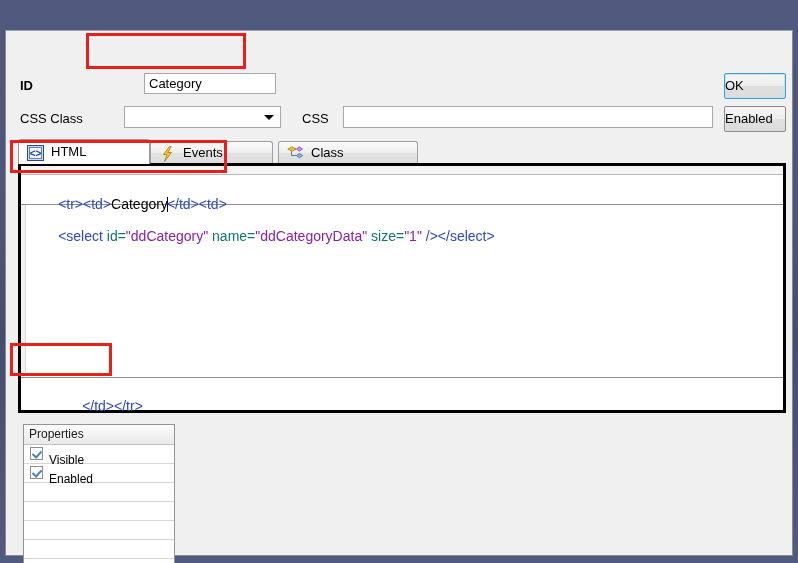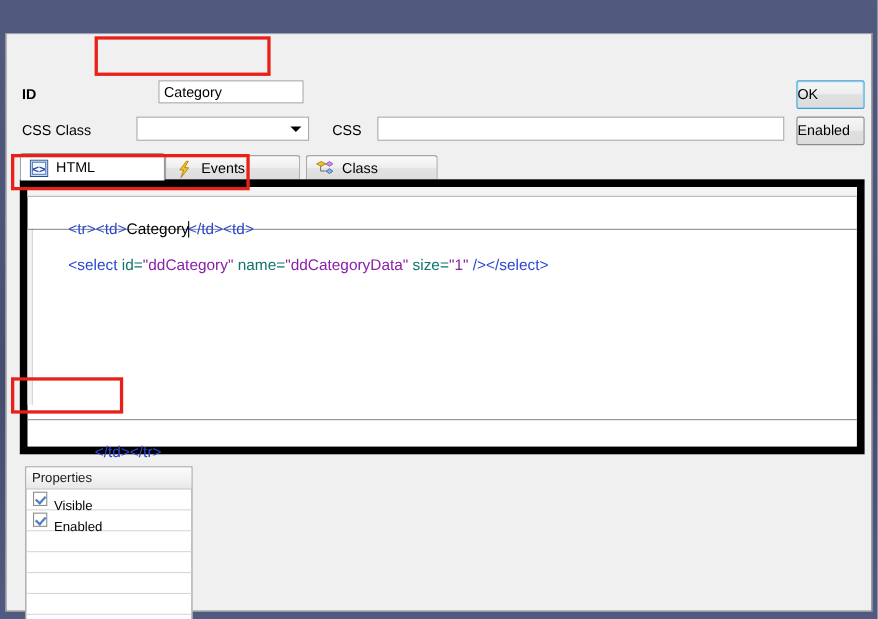--- a/index.html
+++ b/index.html
@@ -200,31 +200,31 @@
     position: absolute;
     left: 8px;
     top: 4px;
     width: 17px;
     height: 16px;
   }
   .tab.selected .tab-icon { top: 5px; }
 
   #tab-html   { left: 0px;   width: 132px; }
   #tab-events { left: 132px; width: 123px; }
-  #tab-class  { left: 260px; width: 120px; }
+  #tab-class  { left: 260px; width: 140px; }
 
   
   #editor-panel {
     position: absolute;
     left: 12px;
     top: 132px;
     width: 768px;
     height: 250px;
     background: #ffffff;
-    border: 7px solid #000000;
+    border: 3px solid #000000;
     box-sizing: border-box;
   }
   #editor-topstrip {
     position: absolute;
     left: 0; top: 0;
     width: 100%;
     height: 9px;
     background: #f4f4f4;
     border-bottom: 1px solid #b9b9b9;
     box-sizing: border-box;

